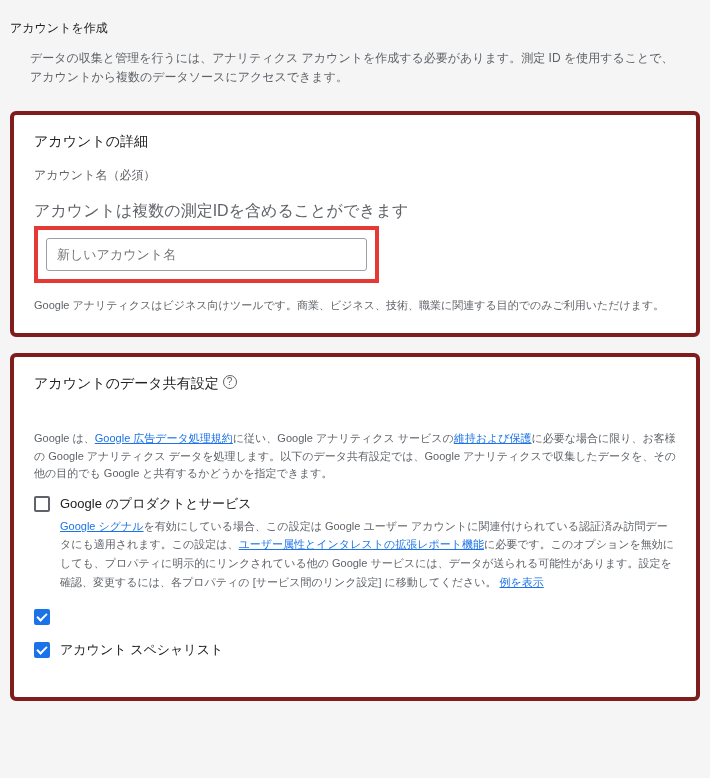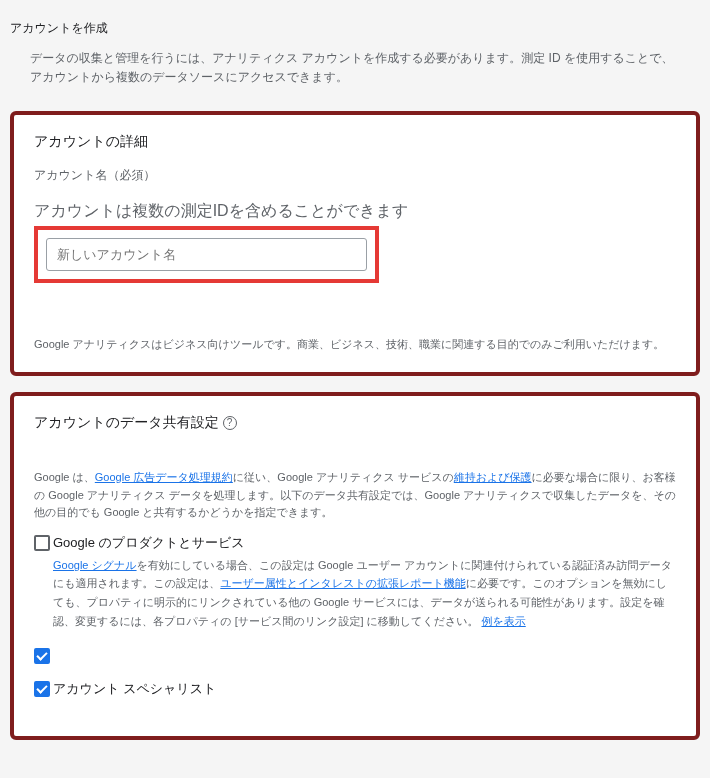--- a/index.html
+++ b/index.html
@@ -59,28 +59,27 @@
       padding: 8px 10px;
       font-size: 13px;
       border: 1px solid #9aa0a6;
       border-radius: 3px;
       color: #7f1d1d;
     }
     .note {
       font-size: 11px;
       color: #5f6368;
       line-height: 1.6;
-      margin-top: 39px;
     }
     .section-title {
       font-size: 14px;
       color: #202124;
       margin-bottom: 6px;
       display: flex;
-      align-items: center;
+      align-items: flex-start;
       gap: 4px;
     }
     .help-icon {
       display: inline-flex;
       width: 14px;
       height: 14px;
       border: 1px solid #5f6368;
       border-radius: 50%;
       font-size: 10px;
       align-items: center;
@@ -95,21 +94,21 @@
       margin-top: 37px;
     }
     .link { color: #1a73e8; text-decoration: underline; cursor: pointer; }
     .share-intro {
       font-size: 12px;
       color: #5f6368;
       margin-bottom: 16px;
     }
     .option-row {
       display: flex;
-      gap: 3px;
+      gap: 10px;
       margin-bottom: 16px;
     }
     .checkbox {
       width: 16px;
       height: 16px;
       border: 2px solid #5f6368;
       border-radius: 2px;
       flex-shrink: 0;
       margin-top: 1px;
       position: relative;

